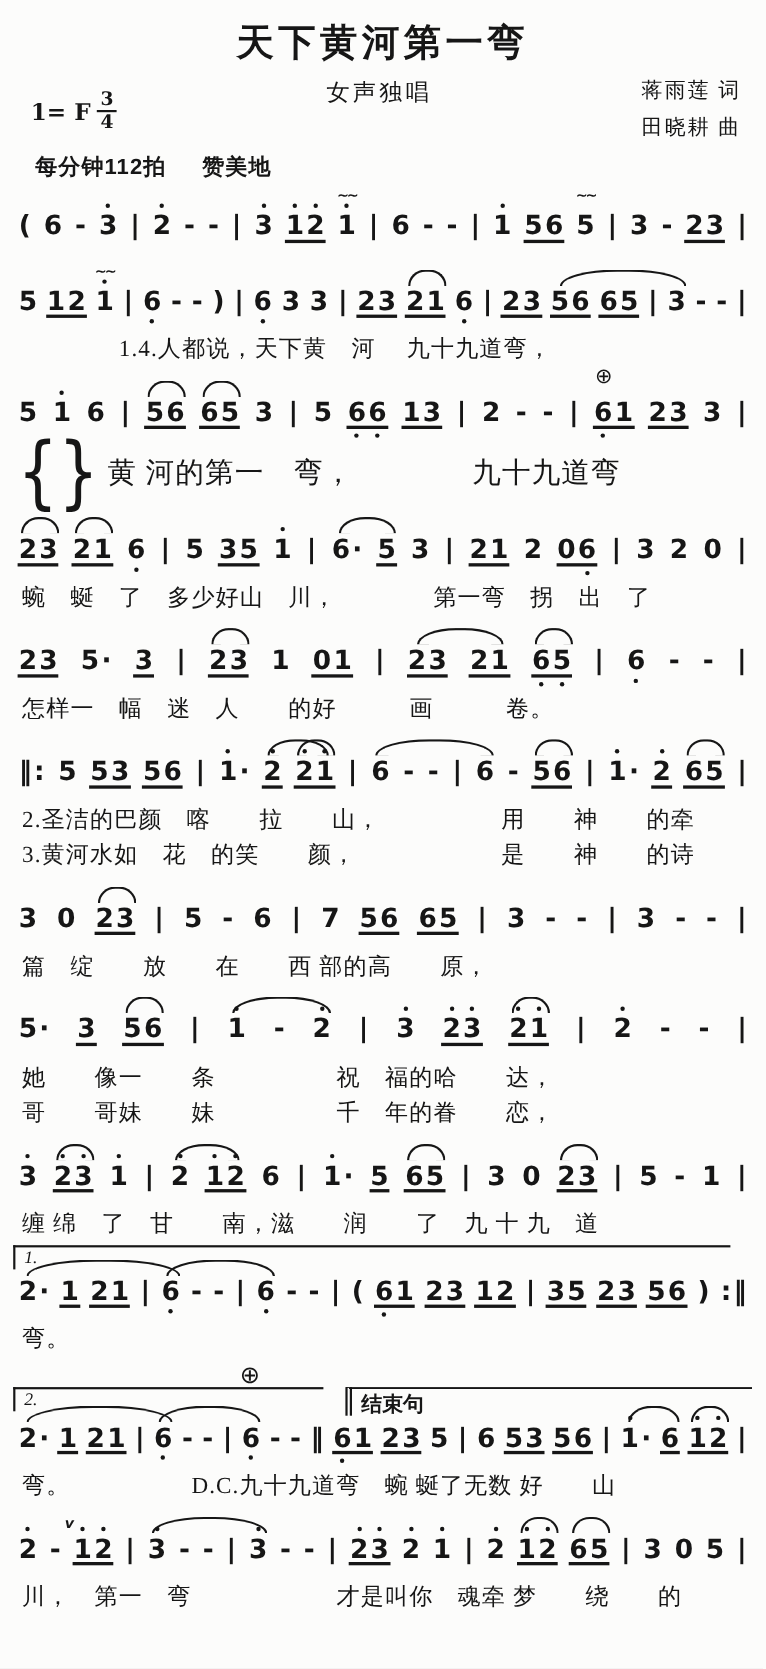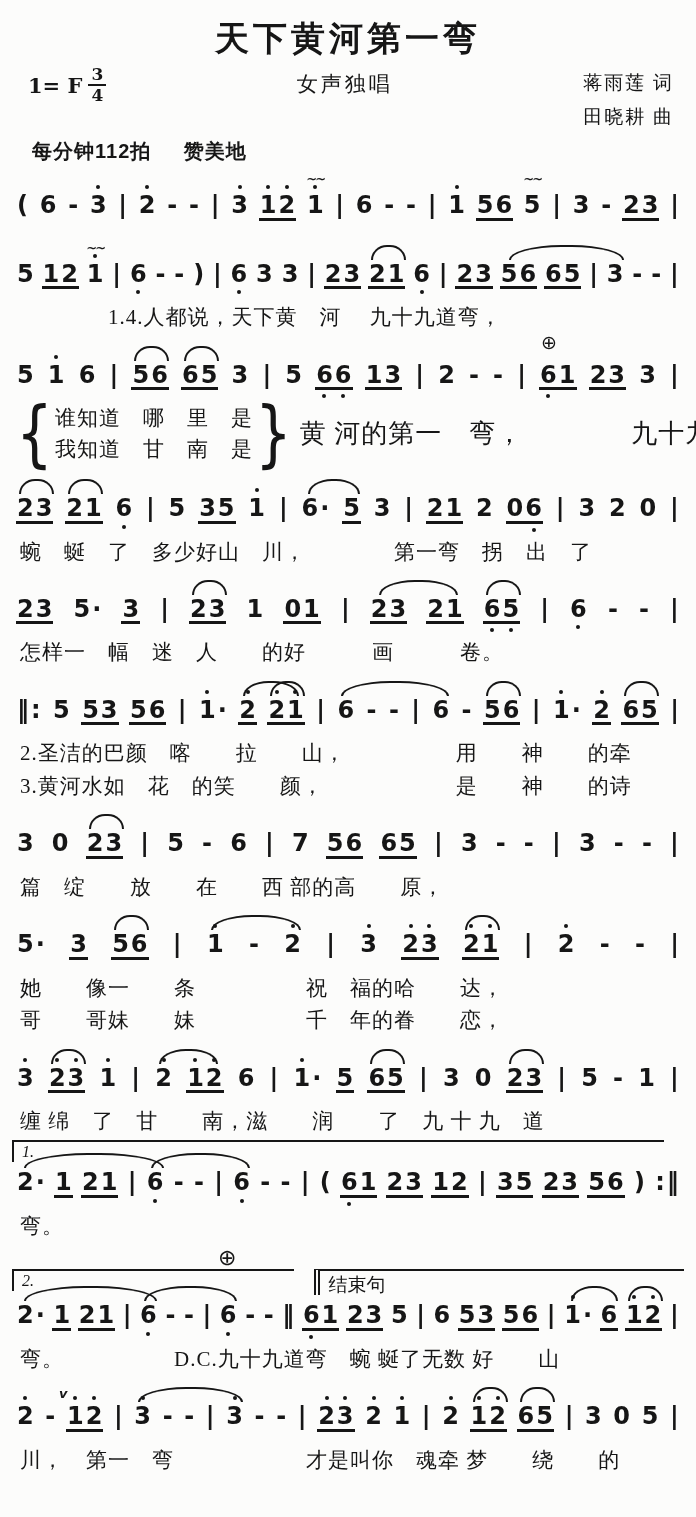--- a/index.html
+++ b/index.html
@@ -6,21 +6,21 @@
   #sheet{
     width:696px;min-height:1517px;margin:0 auto;background:#fcfcfb;
     color:#161616;box-sizing:border-box;padding:6px 4px 10px 4px;
     font-family:"Liberation Serif", serif;position:relative;overflow:hidden;
   }
   
   .title{text-align:center;font-size:34px;font-weight:bold;letter-spacing:4px;
     font-family:"Liberation Sans", sans-serif;margin-top:10px;}
   .hdr-row{display:flex;justify-content:space-between;align-items:flex-start;
     padding:2px 18px 0 24px;margin-top:2px;}
-  .keysig{font-family:"DejaVu Serif", serif;font-weight:bold;font-size:21px;display:flex;align-items:center;gap:6px;}
+  .keysig{font-family:"DejaVu Serif", serif;font-weight:bold;font-size:21px;display:flex;align-items:center;gap:6px;margin-top:16px;}
   .frac{display:inline-flex;flex-direction:column;align-items:center;line-height:1;font-size:17px;}
   .frac .num{border-bottom:2px solid #161616;padding:0 3px 1px;}
   .frac .den{padding-top:1px;}
   .voice{font-size:21px;letter-spacing:3px;margin-top:4px;font-family:Liberation Mono, monospace;}
   .credits{text-align:left;font-size:19px;line-height:1.8;letter-spacing:2px;}
   .tempo-row{padding:4px 0 0 28px;font-size:20px;font-weight:bold;
     font-family:"Liberation Sans", sans-serif;letter-spacing:1px;}
   .tempo-row span{margin-right:26px;}
   
   #systems{padding:0 2px;}
@@ -46,21 +46,21 @@
   .brace-row{display:flex;align-items:center;padding:0 6px 4px 10px;}
   .brace{font-size:58px;font-weight:normal;line-height:.9;transform:scaleY(1.25);
     font-family:"DejaVu Sans", sans-serif;}
   .brace-lines .lyr{padding:0 2px;}
   .brace-after{font-size:26px;white-space:pre;letter-spacing:1px;margin-left:8px;}
   
   .label-row{display:flex;align-items:flex-start;padding:0 6px;margin-bottom:-18px;position:relative;z-index:2;}
   .volta{border-top:2px solid #161616;border-left:2px solid #161616;height:22px;
     font-size:16px;font-style:italic;padding:1px 0 0 8px;box-sizing:border-box;}
   .endbox{border-top:2px solid #161616;border-left:6px double #161616;height:26px;
-    font-size:19px;font-weight:normal;font-family:"Liberation Sans", sans-serif;
+    font-size:19px;font-weight:bold;font-family:"Liberation Sans", sans-serif;
     padding:1px 0 0 8px;box-sizing:border-box;flex:1;}
   .coda-row{font-size:22px;padding:2px 0 0 0;line-height:1;}
 </style>
 </head>
 <body>
 
 <div id="sheet">
   <div class="title">天下黄河第一弯</div>
 
   <div class="hdr-row">
@@ -165,24 +165,20 @@
           <span class="tok"><span class="ch">|</span></span>
           <span class="tok u"><span class="ch">6<span class="dot db"></span><span class="codamark">⊕</span></span><span class="ch">1</span></span>
           <span class="tok u"><span class="ch">2</span><span class="ch">3</span></span>
           <span class="tok"><span class="ch">3</span></span>
           <span class="tok"><span class="ch">|</span></span>
           <div class="arc" style="left: 127.96px; width: 31.08px; top: 9px;"></div>
           <div class="arc" style="left: 177.96px; width: 31.08px; top: 9px;"></div>
         </div>
         <div class="brace-row">
           <span class="brace">{</span>
-          <div class="brace-lines">
-            <div class="lyr">谁知道　哪　里　是</div>
-            <div class="lyr">我知道　甘　南　是</div>
-          </div>
           <span class="brace">}</span>
           <div class="brace-after">黄 河的第一　弯，　　　　九十九道弯</div>
         </div>
       </div>
       <div class="system">
         <div class="notes-line">
           <span class="tok u"><span class="ch">2</span><span class="ch">3</span></span>
           <span class="tok u"><span class="ch">2</span><span class="ch">1</span></span>
           <span class="tok"><span class="ch">6<span class="dot db"></span></span></span>
           <span class="tok"><span class="ch">|</span></span>

